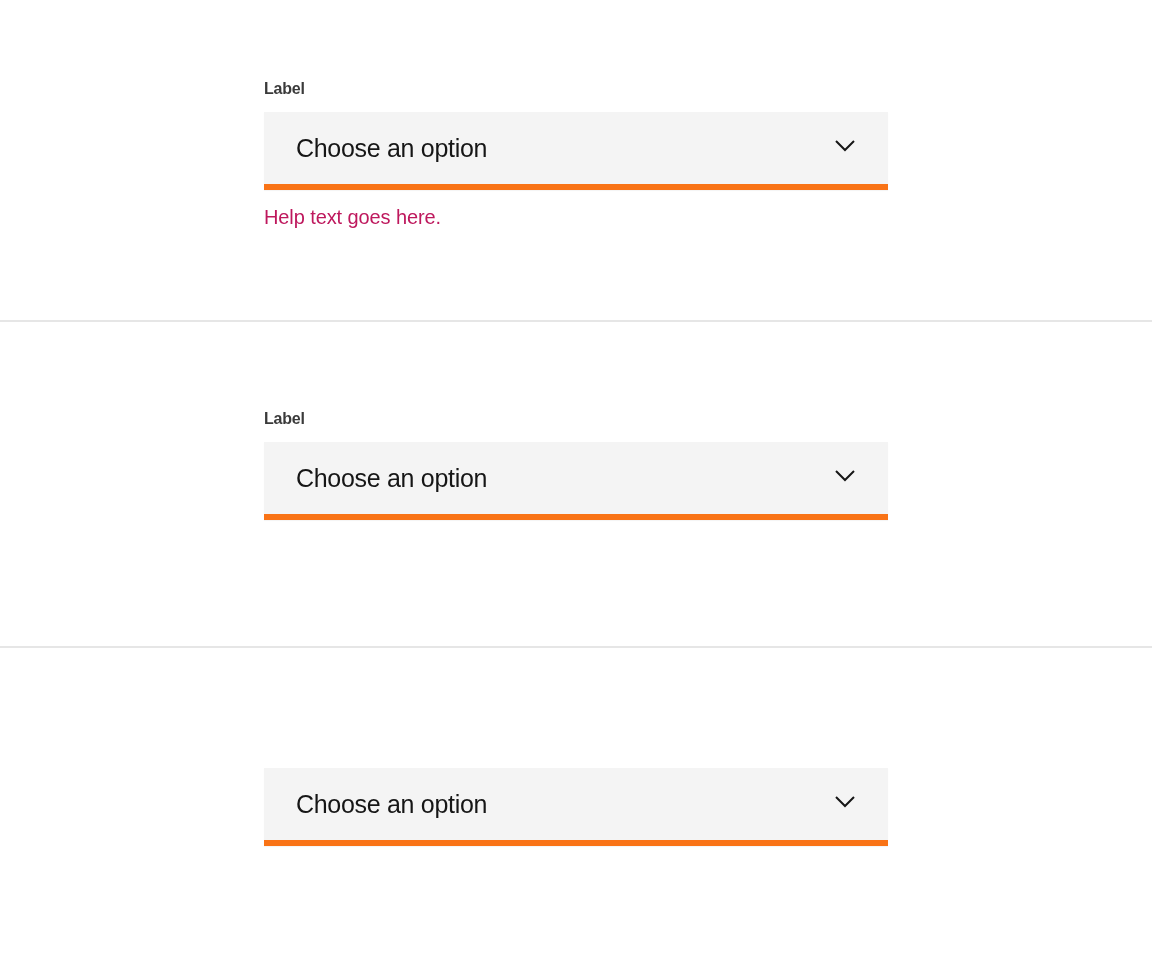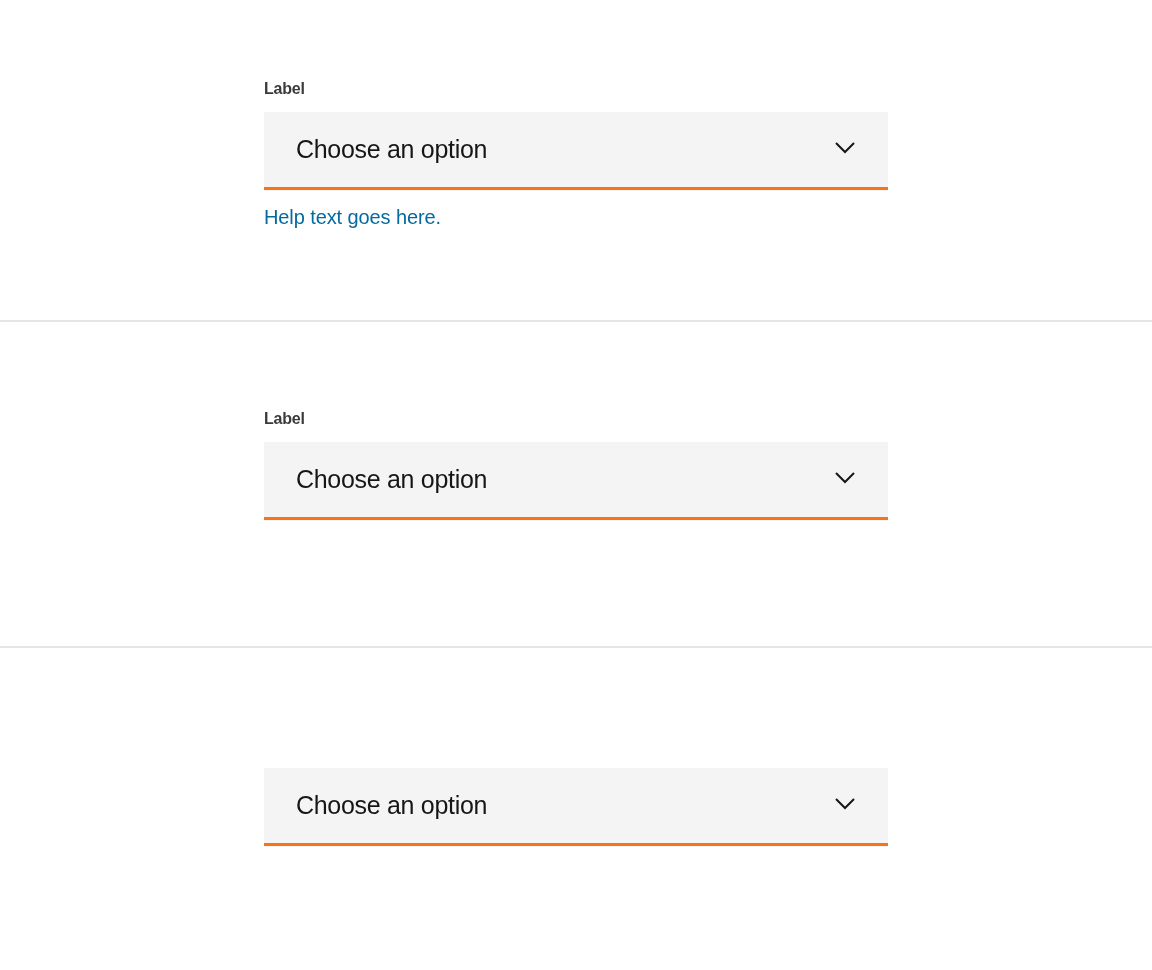--- a/index.html
+++ b/index.html
@@ -41,40 +41,40 @@
       font-weight: 600;
       color: #3a3a3a;
       letter-spacing: -0.2px;
       margin-bottom: 14px;
     }
     .dropdown {
       width: 100%;
       height: 78px;
       background: #f4f4f4;
       border: none;
-      border-bottom: 3px solid #f97316;
+      border-bottom: 6px solid #f97316;
       display: flex;
       align-items: center;
       justify-content: space-between;
       padding: 0 32px;
       cursor: pointer;
       box-shadow: 0 1px 1px rgba(0,0,0,0.04);
     }
     .dropdown-text {
       font-size: 25px;
       color: #161616;
       font-weight: 400;
       letter-spacing: -0.3px;
     }
     .chevron {
       flex-shrink: 0;
     }
     .help-text {
       font-size: 20px;
-      color: #0369a1;
+      color: #be185d;
       margin-top: 16px;
       font-weight: 400;
       letter-spacing: -0.1px;
     }
   </style>
 </head>
 <body>
 
 <div class="section section-1">
   <div class="dropdown-wrapper">

